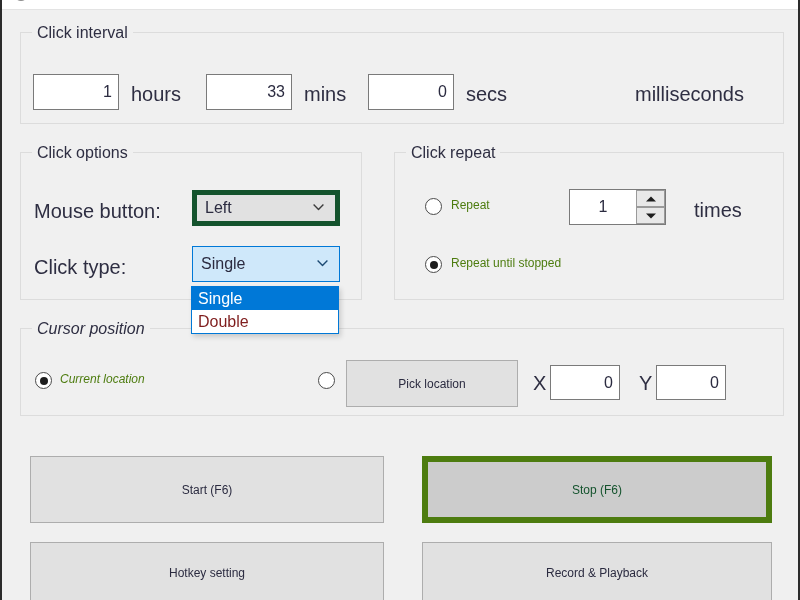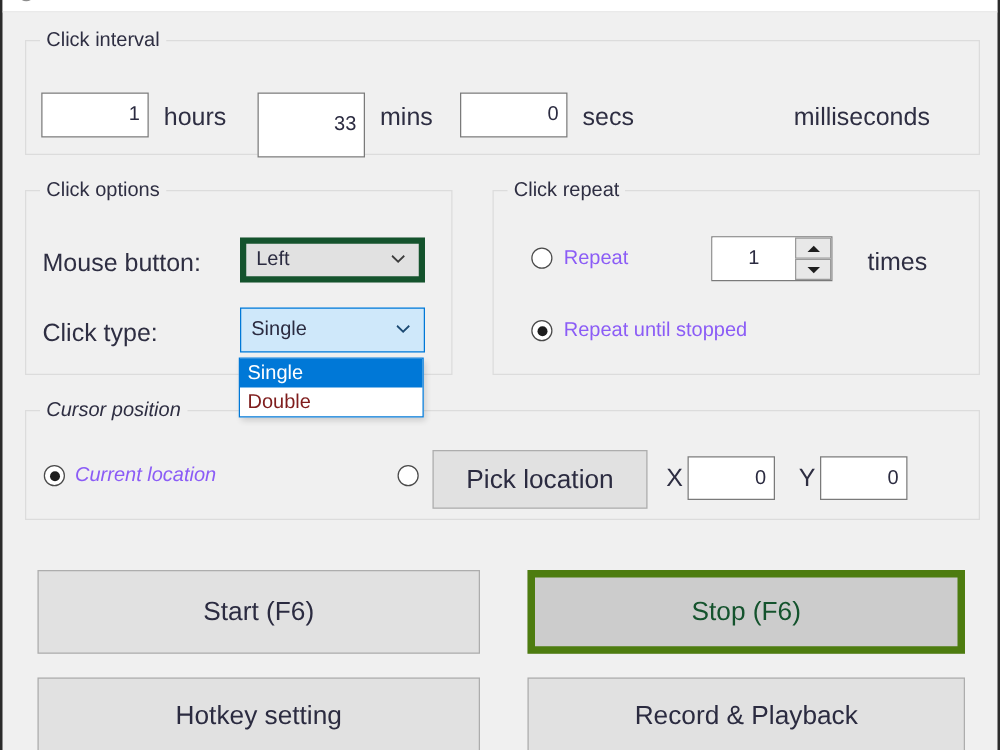--- a/index.html
+++ b/index.html
@@ -180,22 +180,22 @@
   .radio.on::after {
     content: "";
     position: absolute;
     left: 3.5px; top: 3.5px;
     width: 8px; height: 8px;
     border-radius: 50%;
     background: #1d1d1d;
   }
   .radio-label {
     position: absolute;
-    font-size: 16px;
-    color: #8b5cf6;
+    font-size: 12px;
+    color: #4d7c0f;
     white-space: nowrap;
     cursor: default;
   }
 
   
   #spin-wrap {
     position: absolute;
     left: 567px; top: 189px;
     width: 97px; height: 36px;
     border: 1px solid #7a7a7a;
@@ -231,21 +231,21 @@
   }
   #spin-up .arr  { border-left: 5px solid transparent; border-right: 5px solid transparent; border-bottom: 5px solid #1d1d1d; }
   #spin-down .arr{ border-left: 5px solid transparent; border-right: 5px solid transparent; border-top: 5px solid #1d1d1d; }
 
   
   .pbtn {
     position: absolute;
     background: #e1e1e1;
     border: 1px solid #adadad;
     font-family: "Liberation Sans", sans-serif;
-    font-size: 21px;
+    font-size: 12px;
     color: #2b2b40;
     cursor: default;
     display: flex;
     align-items: center;
     justify-content: center;
     text-align: right;
   }
   .pbtn.disabled {
     background: #cccccc;
     border: 6px solid #4d7c0f;
@@ -274,21 +274,21 @@
       <div class="glyph">✕</div>
     </div>
   </div>
 
   <div class="group" id="grp-interval">
     <div class="legend">Click interval</div>
 
     <input class="tbox" style="left: 12px; top: 41px; width: 86px; height: 36px;" value="1">
     <div class="lbl" style="left:110px; top:50px;">hours</div>
 
-    <input class="tbox" style="left: 185px; top: 41px; width: 86px; height: 52px;" value="33">
+    <input class="tbox" style="left: 185px; top: 41px; width: 86px; height: 36px;" value="33">
     <div class="lbl" style="left:283px; top:50px;">mins</div>
 
     <input class="tbox" style="left: 347px; top: 41px; width: 86px; height: 36px;" value="0">
     <div class="lbl" style="left:445px; top:50px;">secs</div>
 
     <div class="lbl" style="left:614px; top:50px;">milliseconds</div>
   </div>
 
   <div class="group" id="grp-options">
     <div class="legend">Click options</div>

